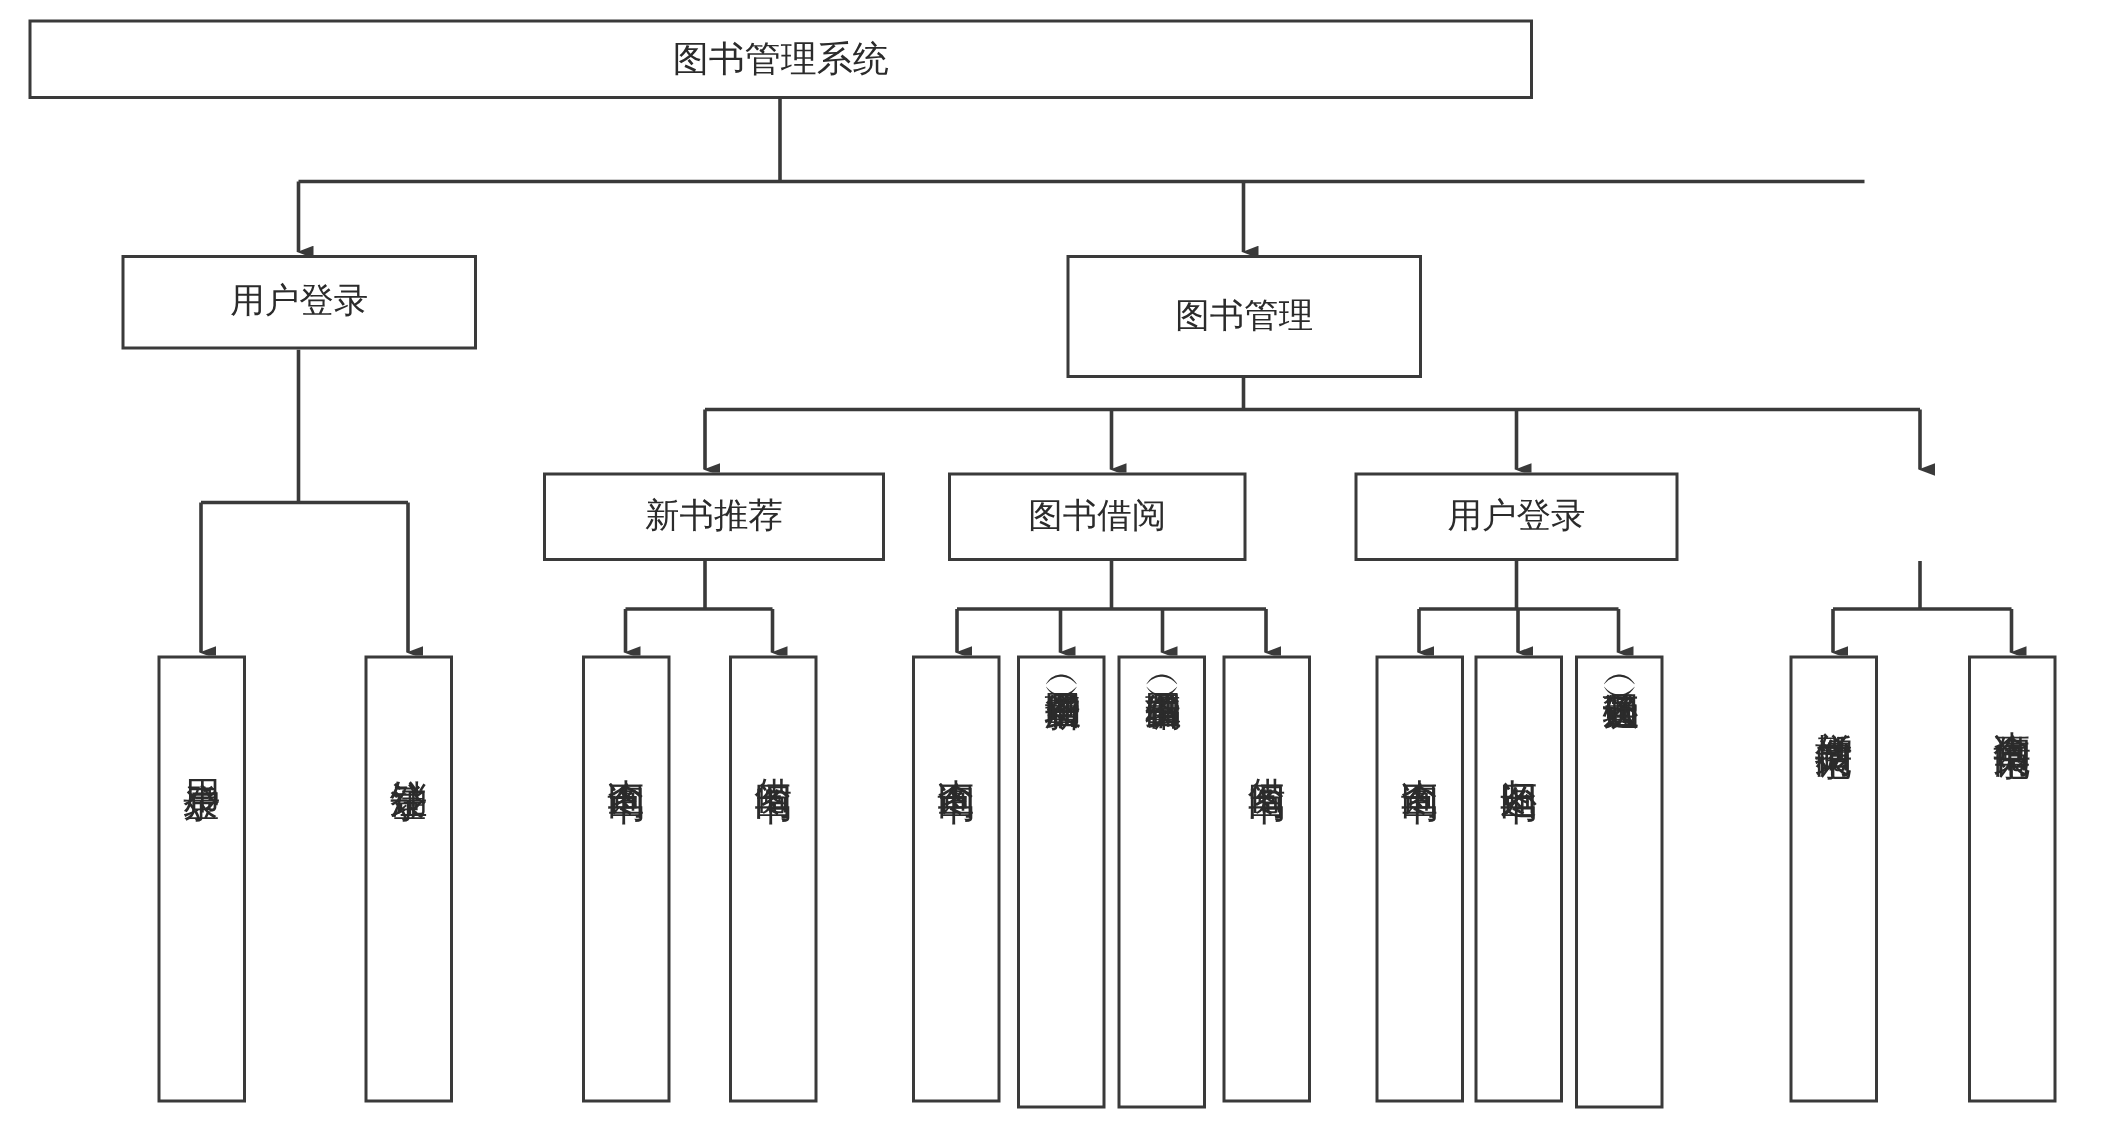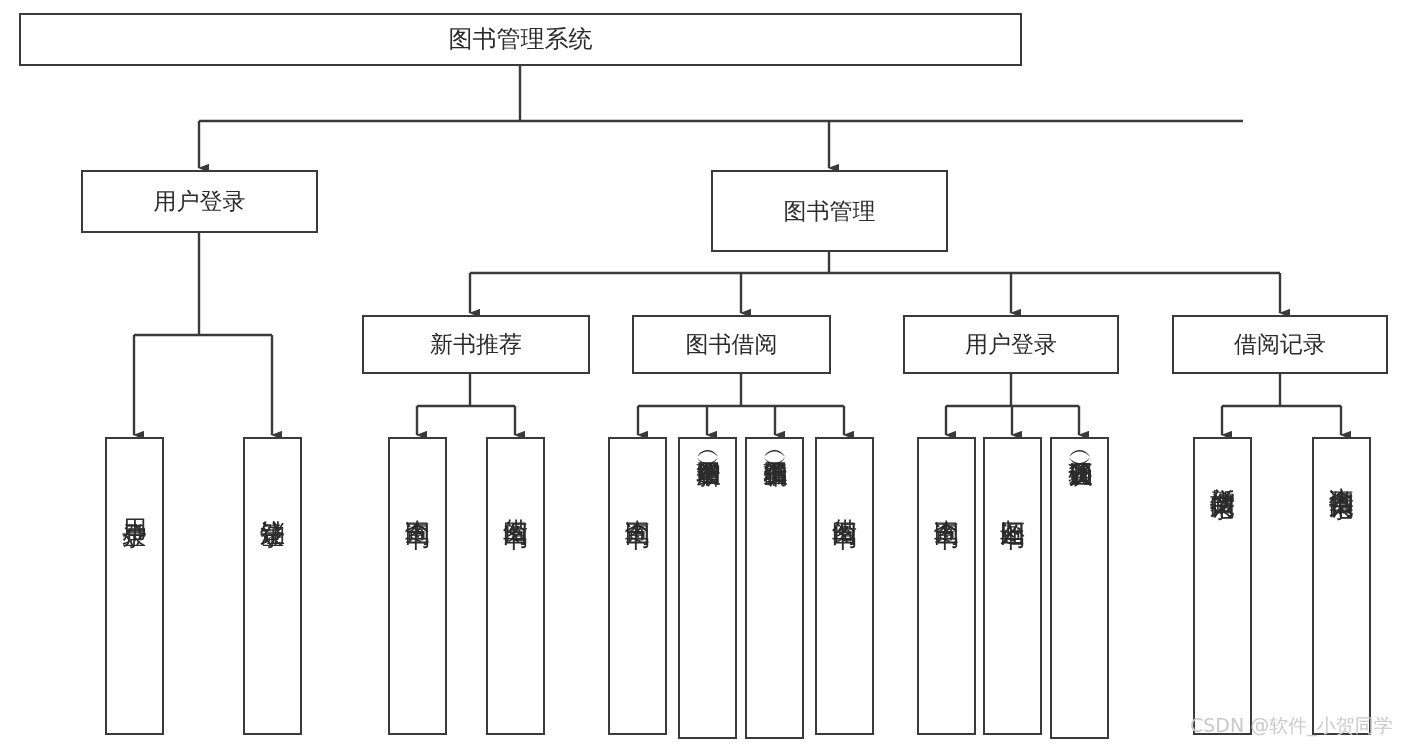--- a/index.html
+++ b/index.html
@@ -138,23 +138,20 @@
 
   <div class="node-box node-horizontal" style="left:362px; top:315px; width:228px; height:59px;">
     <span class="node-label">新书推荐</span>
   </div>
   <div class="node-box node-horizontal" style="left:632px; top:315px; width:199px; height:59px;">
     <span class="node-label">图书借阅</span>
   </div>
   <div class="node-box node-horizontal" style="left:903px; top:315px; width:216px; height:59px;">
     <span class="node-label">用户登录</span>
   </div>
-  <div class="node-box node-horizontal" style="left:1172px; top:315px; width:216px; height:59px;">
-    <span class="node-label">借阅记录</span>
-  </div>
 
   <div class="node-box node-vertical" style="left:105px; top:437px; width:59px; height:298px; padding-top:60px;">
     <span class="node-label">用户登录</span>
   </div>
   <div class="node-box node-vertical" style="left:243px; top:437px; width:59px; height:298px; padding-top:60px;">
     <span class="node-label">注销登录</span>
   </div>
 
   <div class="node-box node-vertical" style="left:388px; top:437px; width:59px; height:298px; padding-top:60px;">
     <span class="node-label">查询图书</span>
@@ -186,15 +183,14 @@
     <span class="node-label">确认归还（管理员）</span>
   </div>
 
   <div class="node-box node-vertical" style="left:1193px; top:437px; width:59px; height:298px; padding-top:28px;">
     <span class="node-label">新增借阅记录</span>
   </div>
   <div class="node-box node-vertical" style="left:1312px; top:437px; width:59px; height:298px; padding-top:28px;">
     <span class="node-label">查询借阅记录</span>
   </div>
 
-  <div class="watermark" style="left:1190px; top:713px;">CSDN @软件_小贺同学</div>
 
 </div>
 
 </body></html>

